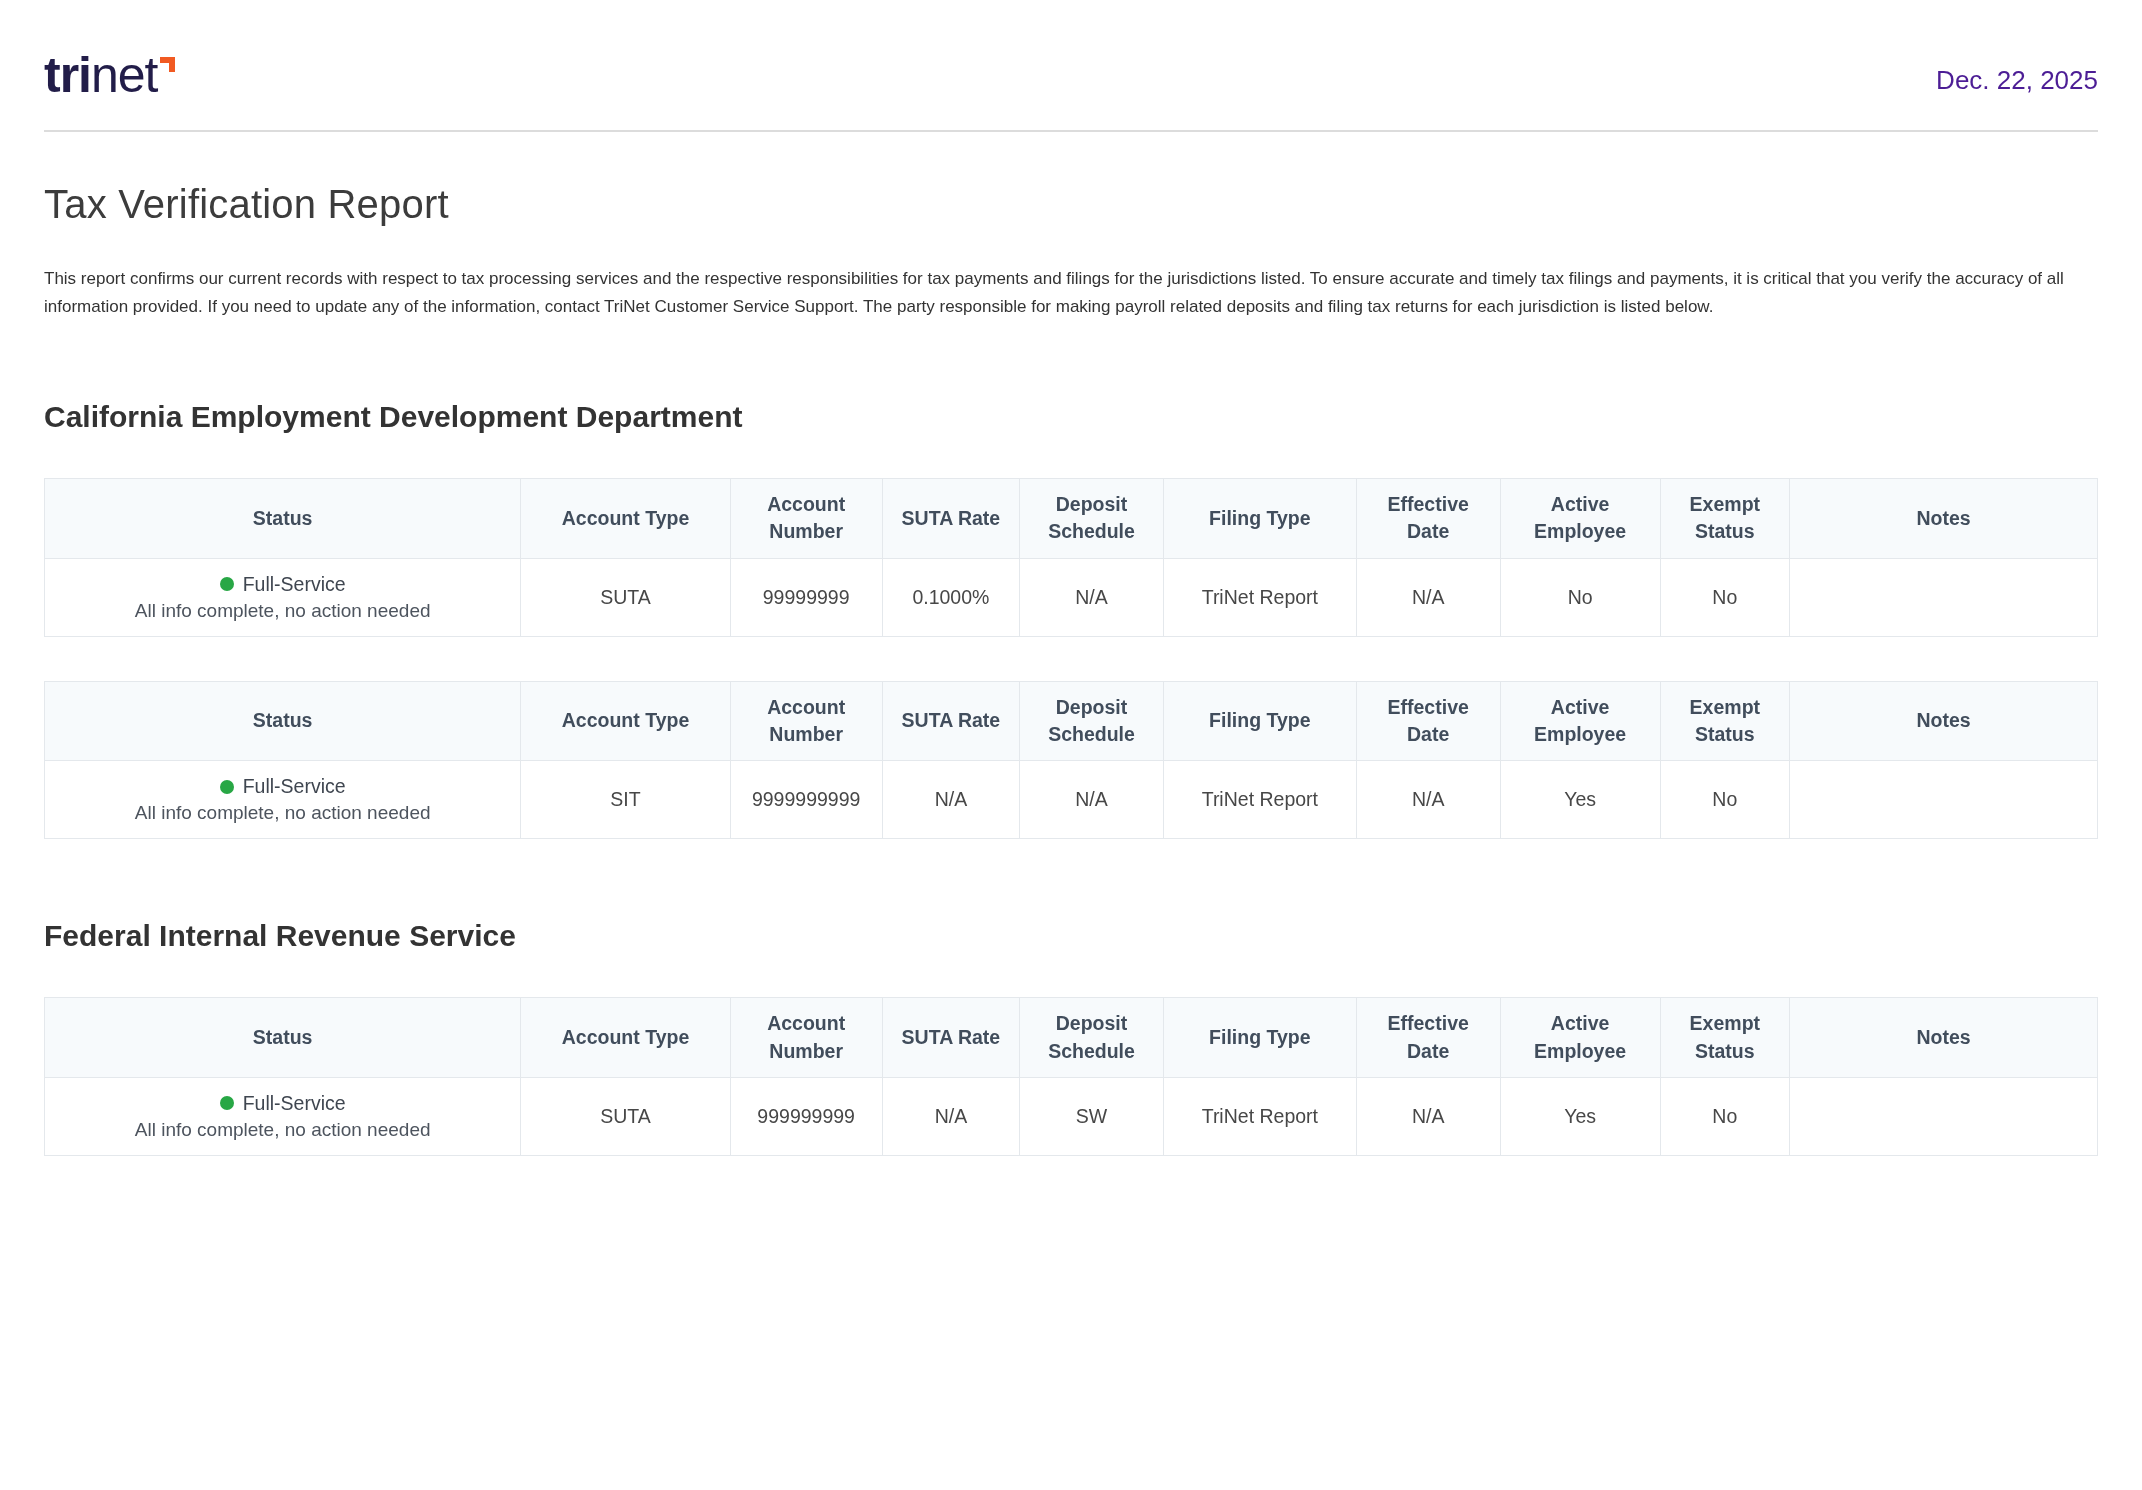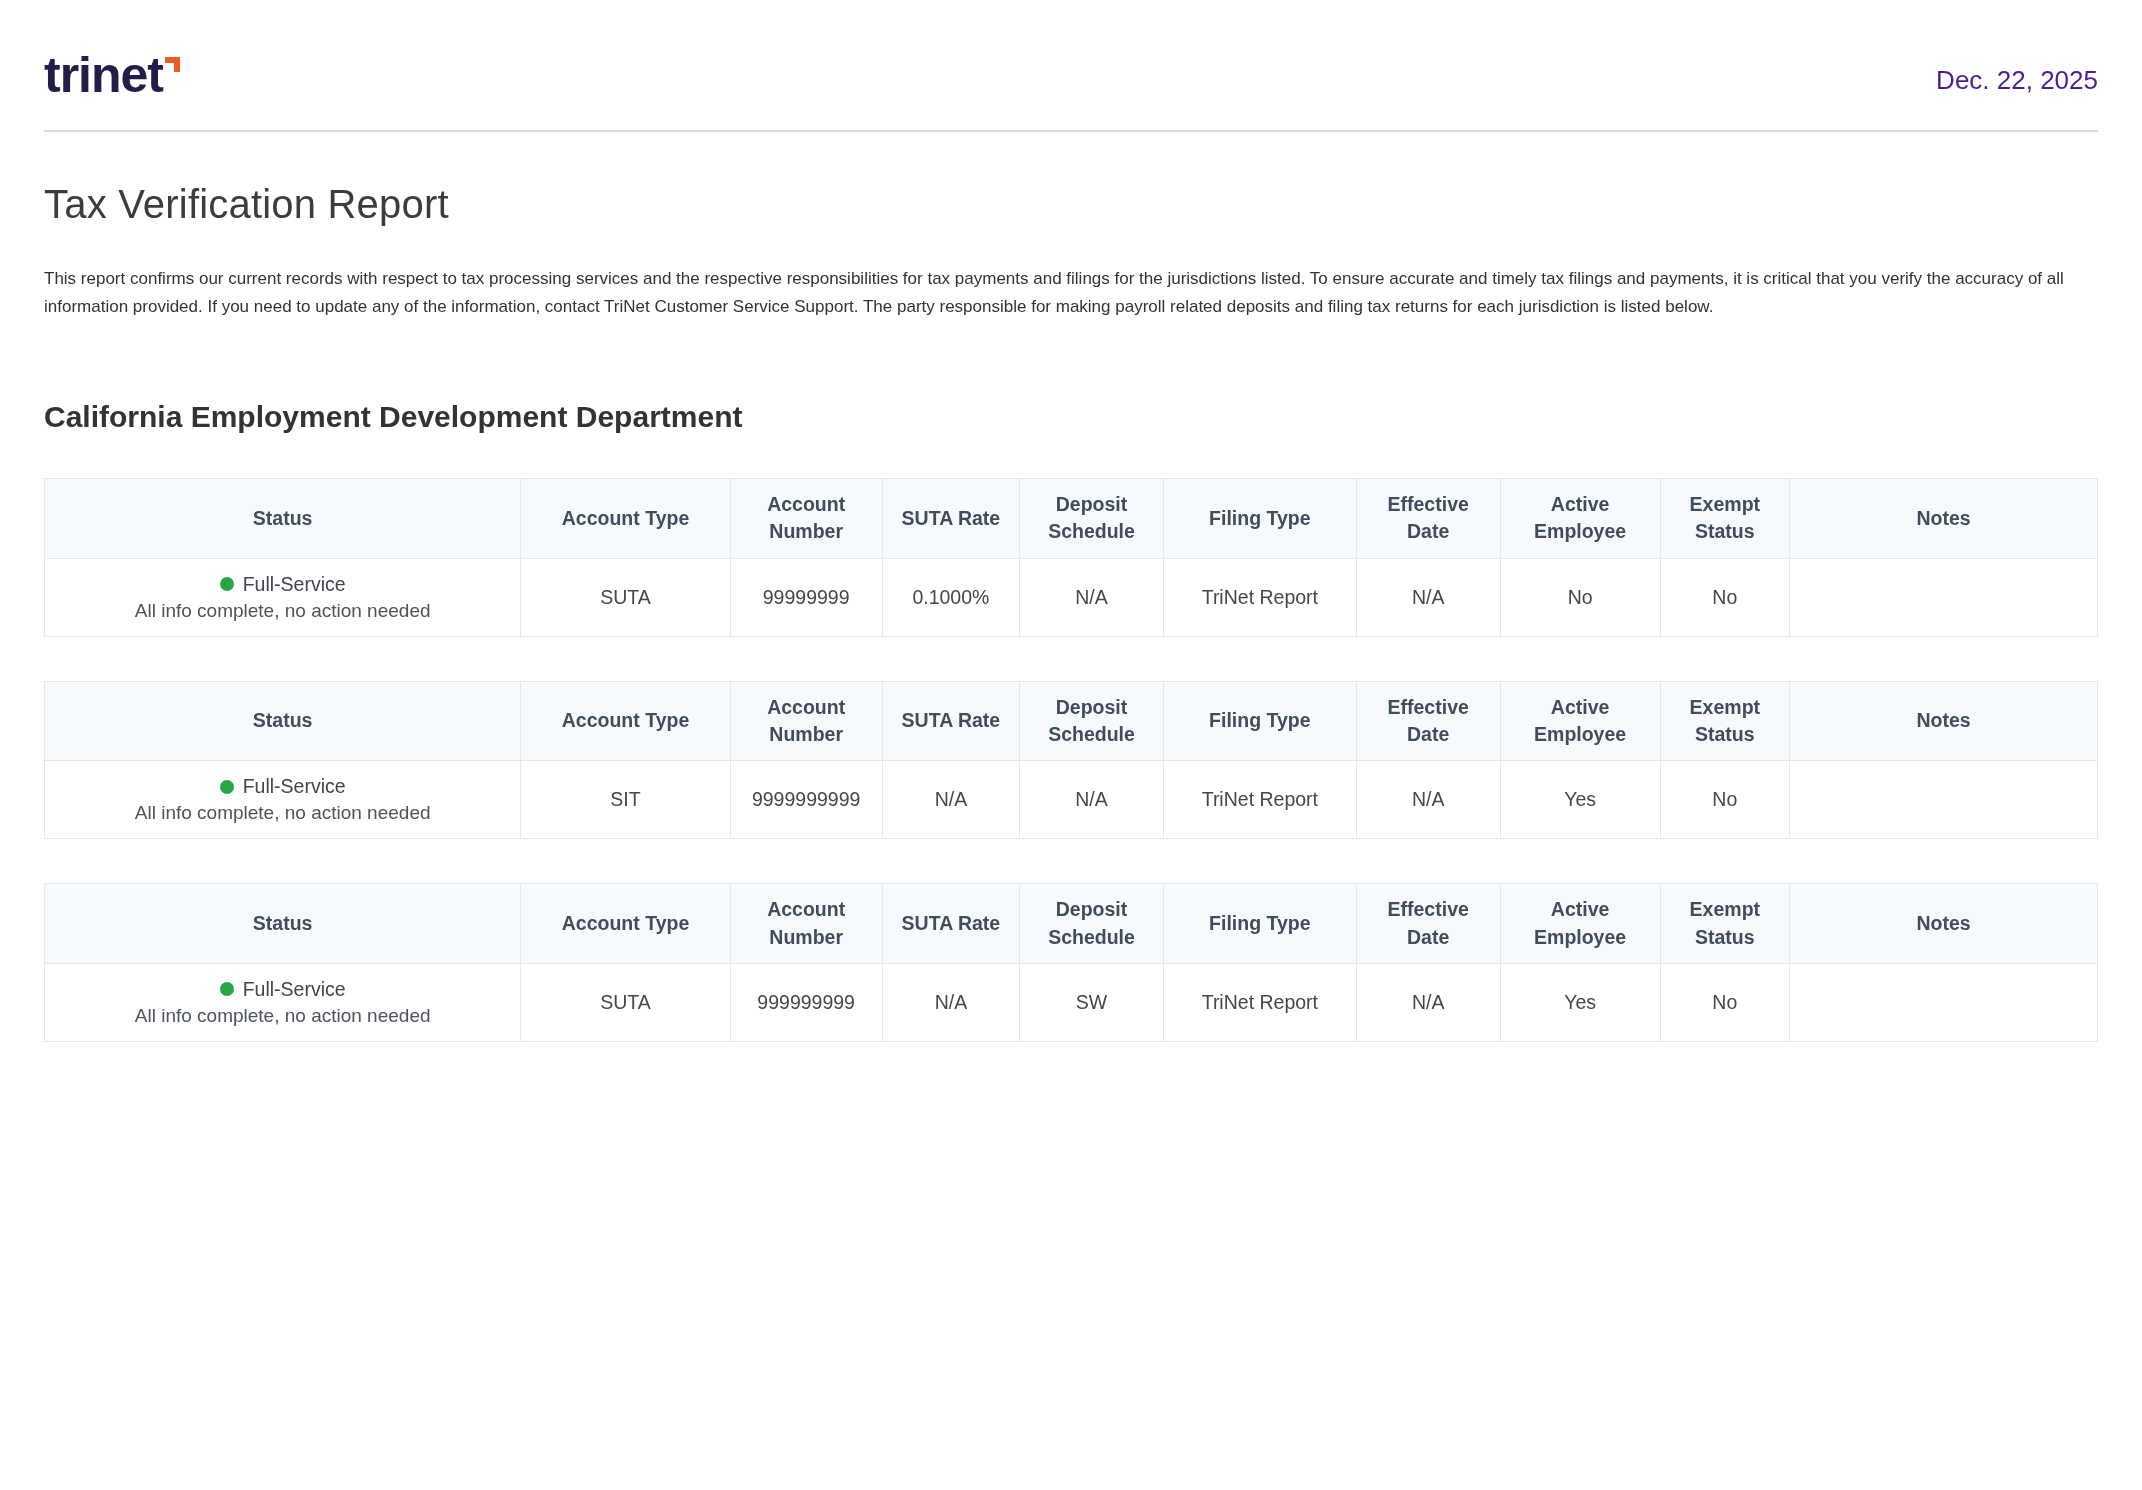--- a/index.html
+++ b/index.html
@@ -20,21 +20,21 @@
     align-items: flex-end;
   }
   .logo {
     font-size: 50px;
     color: #221d49;
     letter-spacing: -1px;
     line-height: 1;
     white-space: nowrap;
   }
   .logo .bold-part { font-weight: 800; }
-  .logo .light-part { font-weight: 700; margin-top: 42px; }
+  .logo .light-part { font-weight: 400; margin-top: 42px; }
   .logo-bracket {
     display: inline-block;
     width: 15px;
     height: 15px;
     border-top: 6px solid #f15a22;
     border-right: 6px solid #f15a22;
     margin-left: 2px;
     margin-bottom: 28px;
     vertical-align: bottom;
   }
@@ -236,20 +236,21 @@
           <td>N/A</td>
           <td>Yes</td>
           <td>No</td>
           <td></td>
         </tr>
       </tbody>
     </table>
   </div>
 
   <div class="section">
+    <h2 class="section-heading">Federal Internal Revenue Service</h2>
     <table class="tax-table">
       <colgroup>
         <col style="width:23.2%">
           <col style="width:10.2%">
           <col style="width:7.4%">
           <col style="width:6.7%">
           <col style="width:7.0%">
         <col style="width:9.4%">
           <col style="width:7.0%">
           <col style="width:7.8%">

